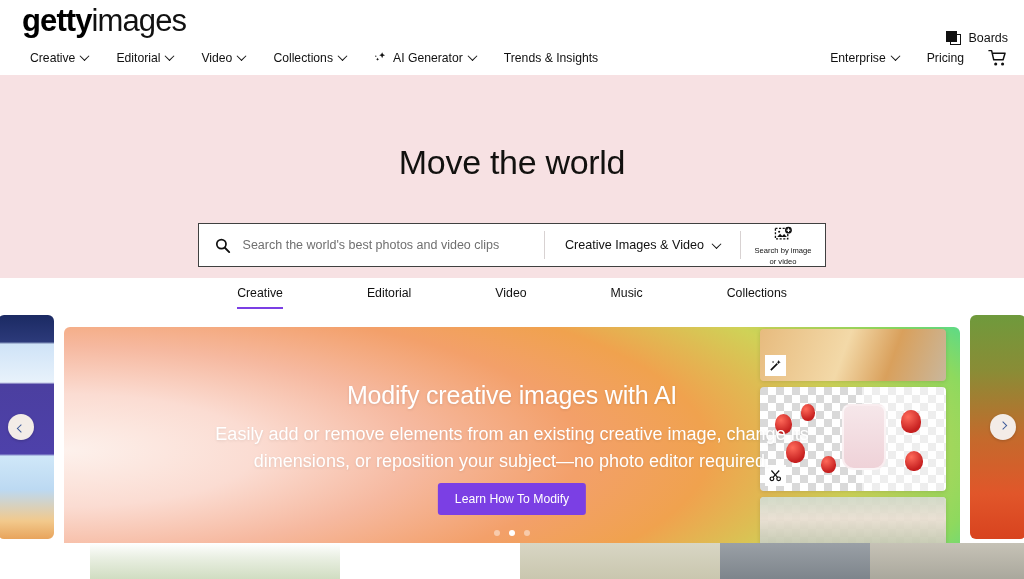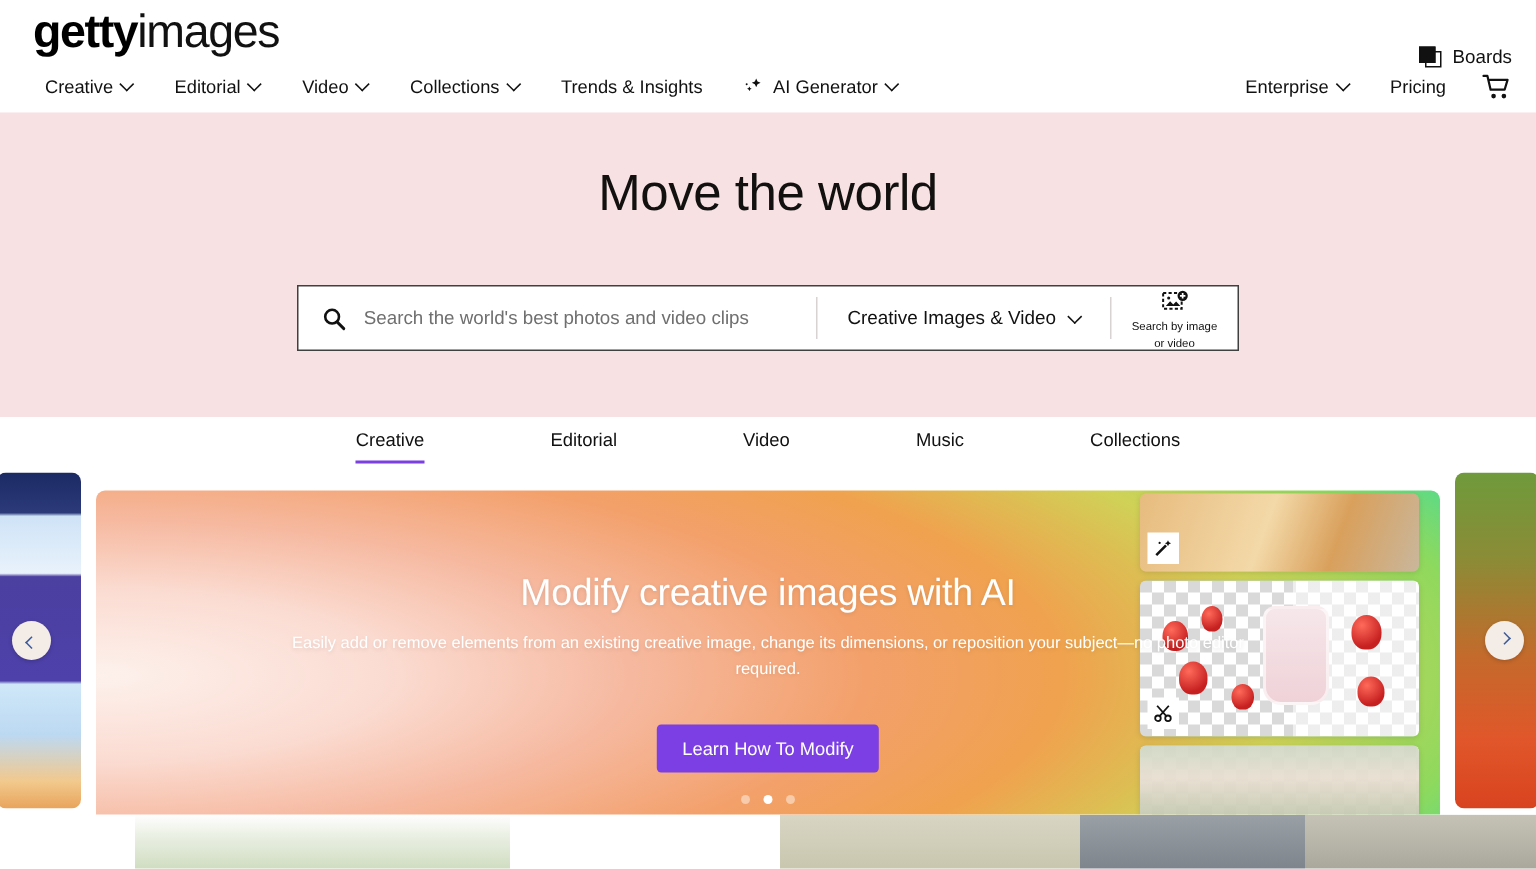--- a/index.html
+++ b/index.html
@@ -91,21 +91,21 @@
     height: 203px;
     display: flex;
     flex-direction: column;
     align-items: center;
   }
   .hero-title {
     font-size: 34px;
     font-weight: 400;
     letter-spacing: -0.3px;
     color: #12110f;
-    margin-top: 35px;
+    margin-top: 68px;
   }
   .searchbar {
     margin-top: 41px;
     width: 628px;
     height: 44px;
     background: #fff;
     display: flex;
     align-items: stretch;
     border: 1px solid #404040;
   }
@@ -204,21 +204,21 @@
     z-index: 3;
   }
   .slide-h {
     font-size: 25px;
     font-weight: 400;
     letter-spacing: -0.2px;
     text-shadow: 0 1px 3px rgba(0,0,0,.10);
   }
   .slide-sub {
     margin-top: 11px;
-    font-size: 11px;
+    font-size: 18px;
     line-height: 1.52;
     max-width: 670px;
     margin-left: auto; margin-right: auto;
     text-shadow: 0 1px 3px rgba(0,0,0,.10);
   }
   .slide-cta {
     position: absolute;
     left: 50%; transform: translateX(-50%);
     bottom: 36px;
     background: #7b3fe4;
@@ -361,31 +361,31 @@
       <span>Video</span>
       <span class="chev"></span>
     </div>
 
     <div class="nav-item">
       <span>Collections</span>
       <span class="chev"></span>
     </div>
 
     <div class="nav-item">
-      <span>Trends &amp; Insights</span>
-    </div>
-
-    <div class="nav-item">
       <svg class="sparkle" viewBox="0 0 16 16">
         <path d="M10 1.6l1.1 2.5 2.5 1.1-2.5 1.1L10 8.8 8.9 6.3 6.4 5.2l2.5-1.1z" fill="#111"></path>
         <path d="M4.4 8.2l.6 1.3 1.3.6-1.3.6-.6 1.3-.6-1.3-1.3-.6 1.3-.6z" fill="#111"></path>
         <circle cx="2.2" cy="6.4" r=".8" fill="#111"></circle>
       </svg>
       <span>AI Generator</span>
       <span class="chev"></span>
+    </div>
+
+    <div class="nav-item">
+      <span>Trends &amp; Insights</span>
     </div>
   </div>
 
   <div class="nav-right">
     <div class="nav-item">
       <span>Enterprise</span>
       <span class="chev"></span>
     </div>
     <div class="nav-item">
       <span>Pricing</span>

